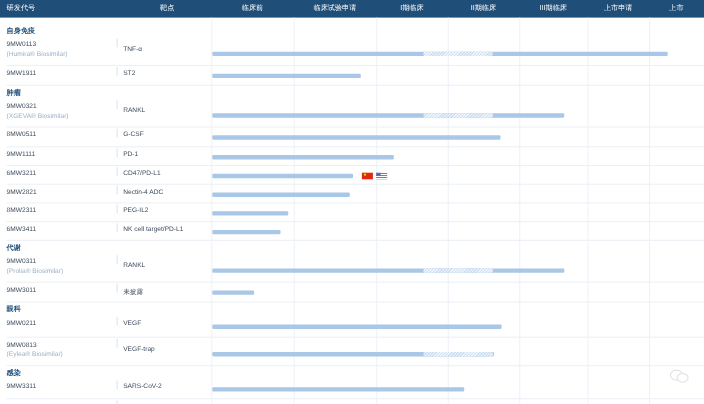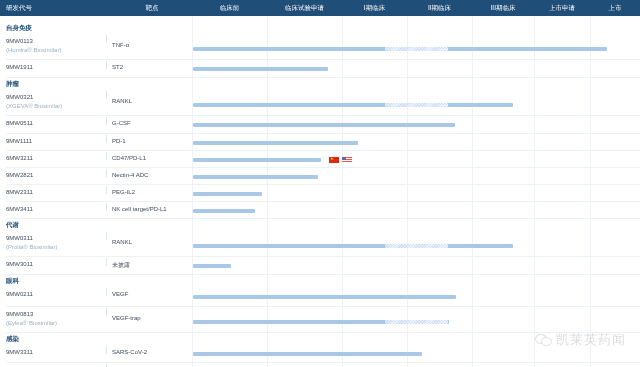--- a/index.html
+++ b/index.html
@@ -249,16 +249,15 @@
           <div class="vsep"></div>
         </div>
       </div>
   </div>
 
   <div class="watermark">
     <div class="wm-logo">
       <div class="b1"></div>
         <div class="b2"></div>
     </div>
-    <div class="wm-text">凯莱英药闻</div>
   </div>
 
 </div>
 
 </body></html>

